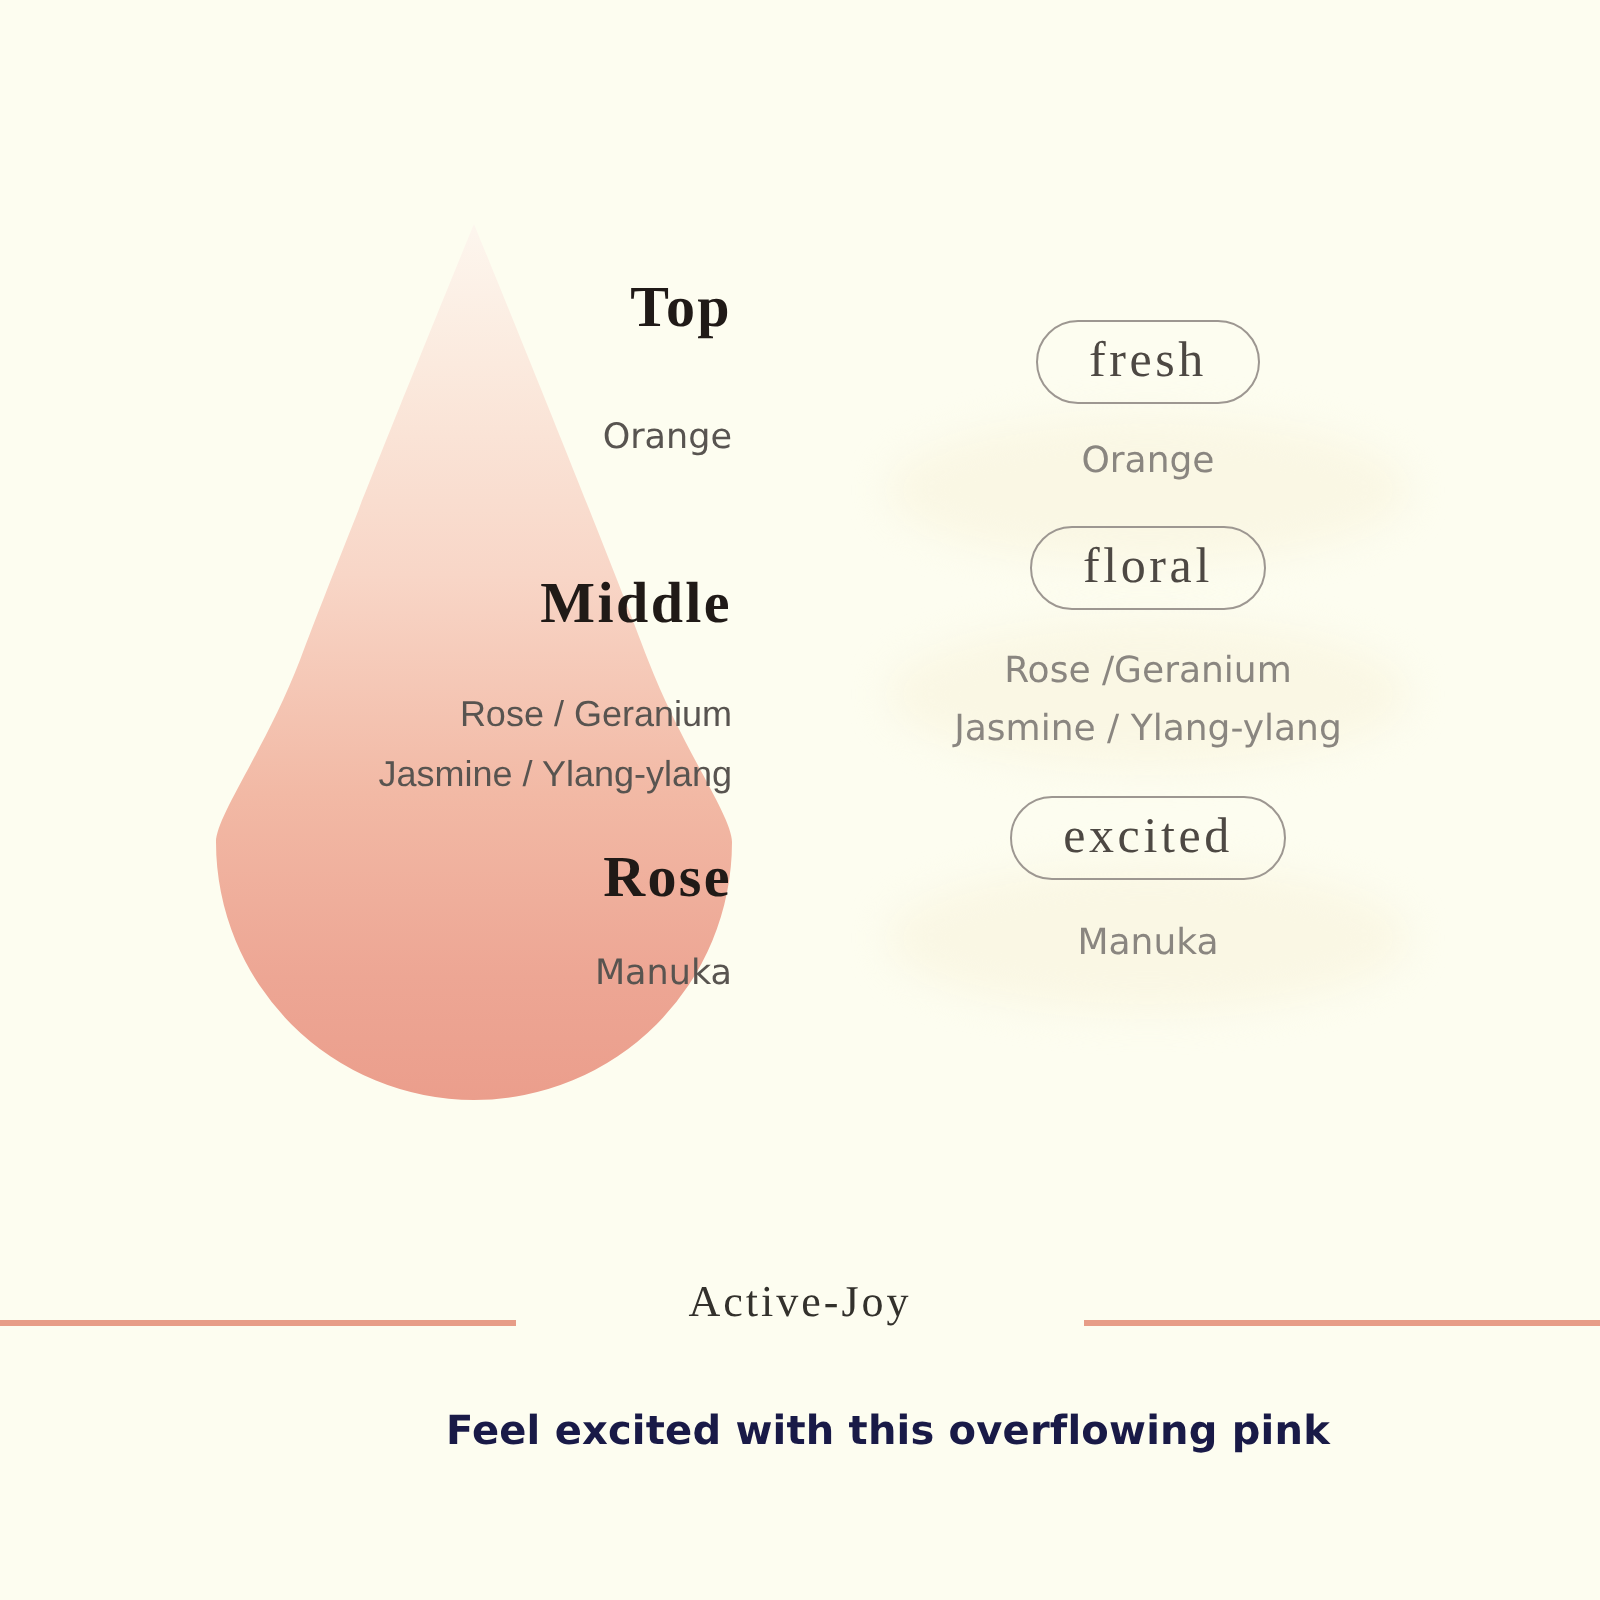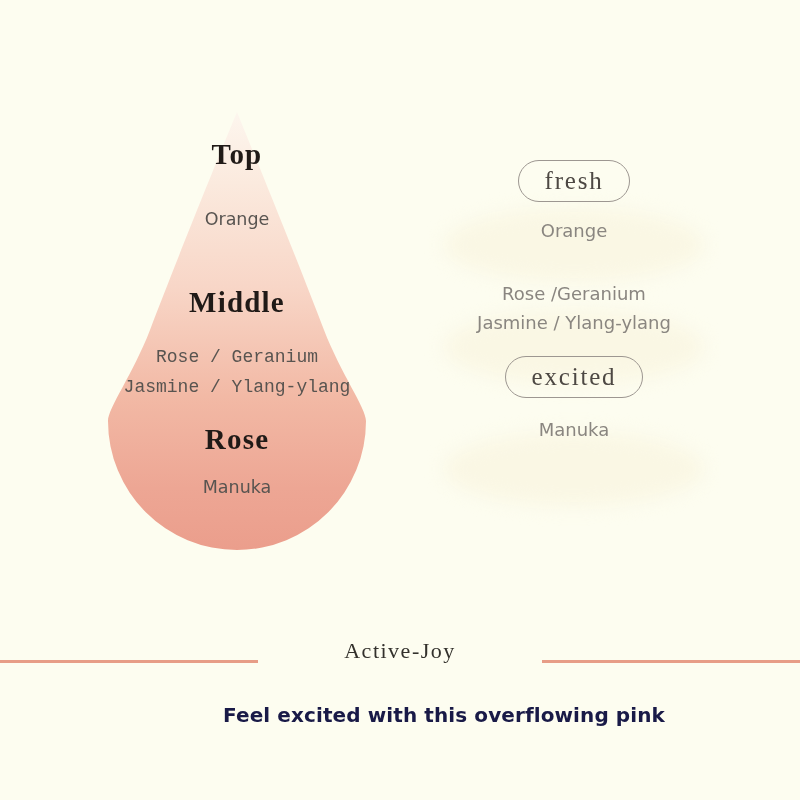--- a/index.html
+++ b/index.html
@@ -38,38 +38,38 @@
   .droplet-labels {
     position: absolute;
     left: 0;
     top: 0;
     width: 258px;
     height: 442px;
   }
   .drop-note {
     position: absolute;
     width: 258px;
-    text-align: center;
+    text-align: right;
     white-space: nowrap;
   }
   .drop-title {
     font-family: "Liberation Serif", serif;
     font-weight: bold;
     font-size: 29px;
     color: #201a17;
     letter-spacing: 1.2px;
   }
   .drop-items {
     font-family: "DejaVu Sans", sans-serif;
     font-size: 17.5px;
     color: #585450;
     line-height: 26px;
   }
   .drop-items-lg {
-    font-family: Liberation Mono, monospace;
+    font-family: Liberation Sans, sans-serif;
     font-size: 18px;
     color: #585450;
     line-height: 30px;
   }
 
   .pos-top-title   { top: 30px; }
   .pos-top-items   { top: 98px; }
   .pos-mid-title   { top: 178px; }
   .pos-mid-items   { top: 234px; }
   .pos-base-title  { top: 315px; }
@@ -217,20 +217,23 @@
     <div class="legend-group">
       <span class="pill">fresh</span>
     </div>
     <div class="gap-a"></div>
     <div class="legend-group legend-note">
       <div>Orange</div>
     </div>
 
     <div class="gap-b"></div>
 
+    <div class="legend-group">
+      <span class="pill">floral</span>
+    </div>
     <div class="gap-c"></div>
     <div class="legend-group legend-note">
       <div>Rose /Geranium</div>
       <div>Jasmine / Ylang-ylang</div>
     </div>
 
     <div class="gap-d"></div>
 
     <div class="legend-group">
       <span class="pill">excited</span>

